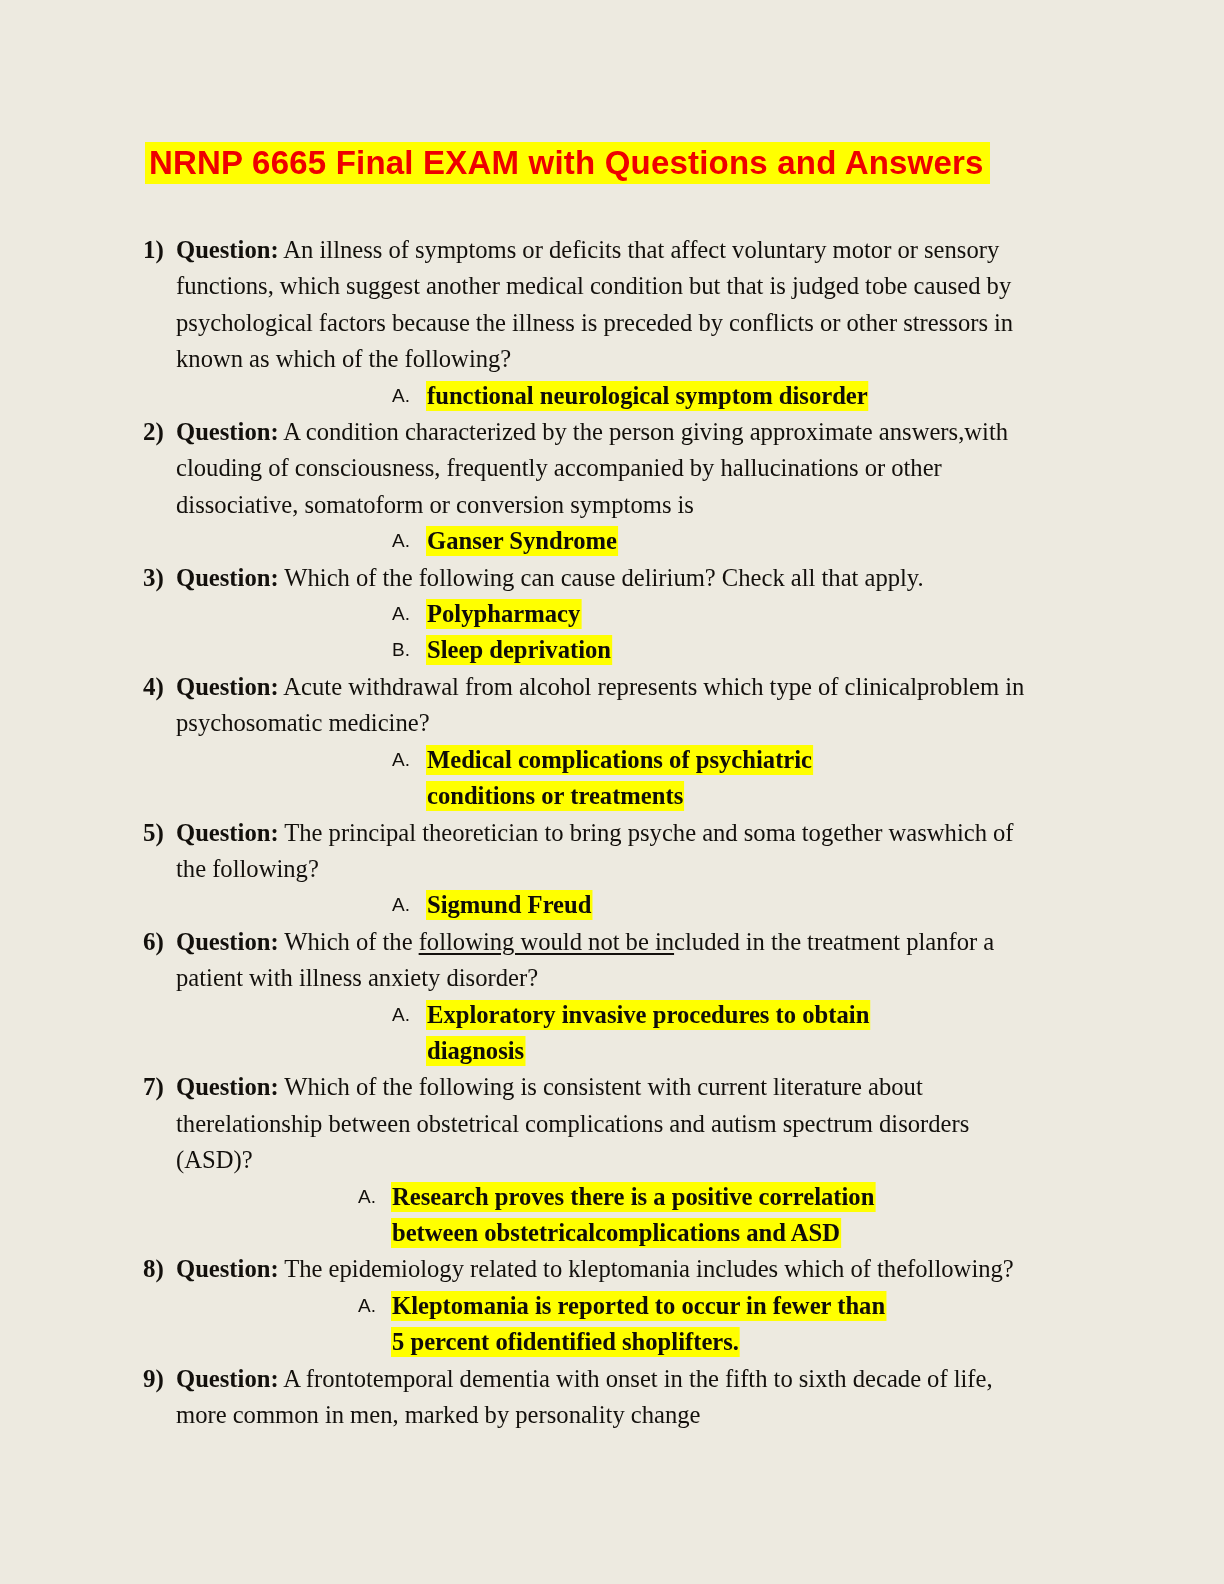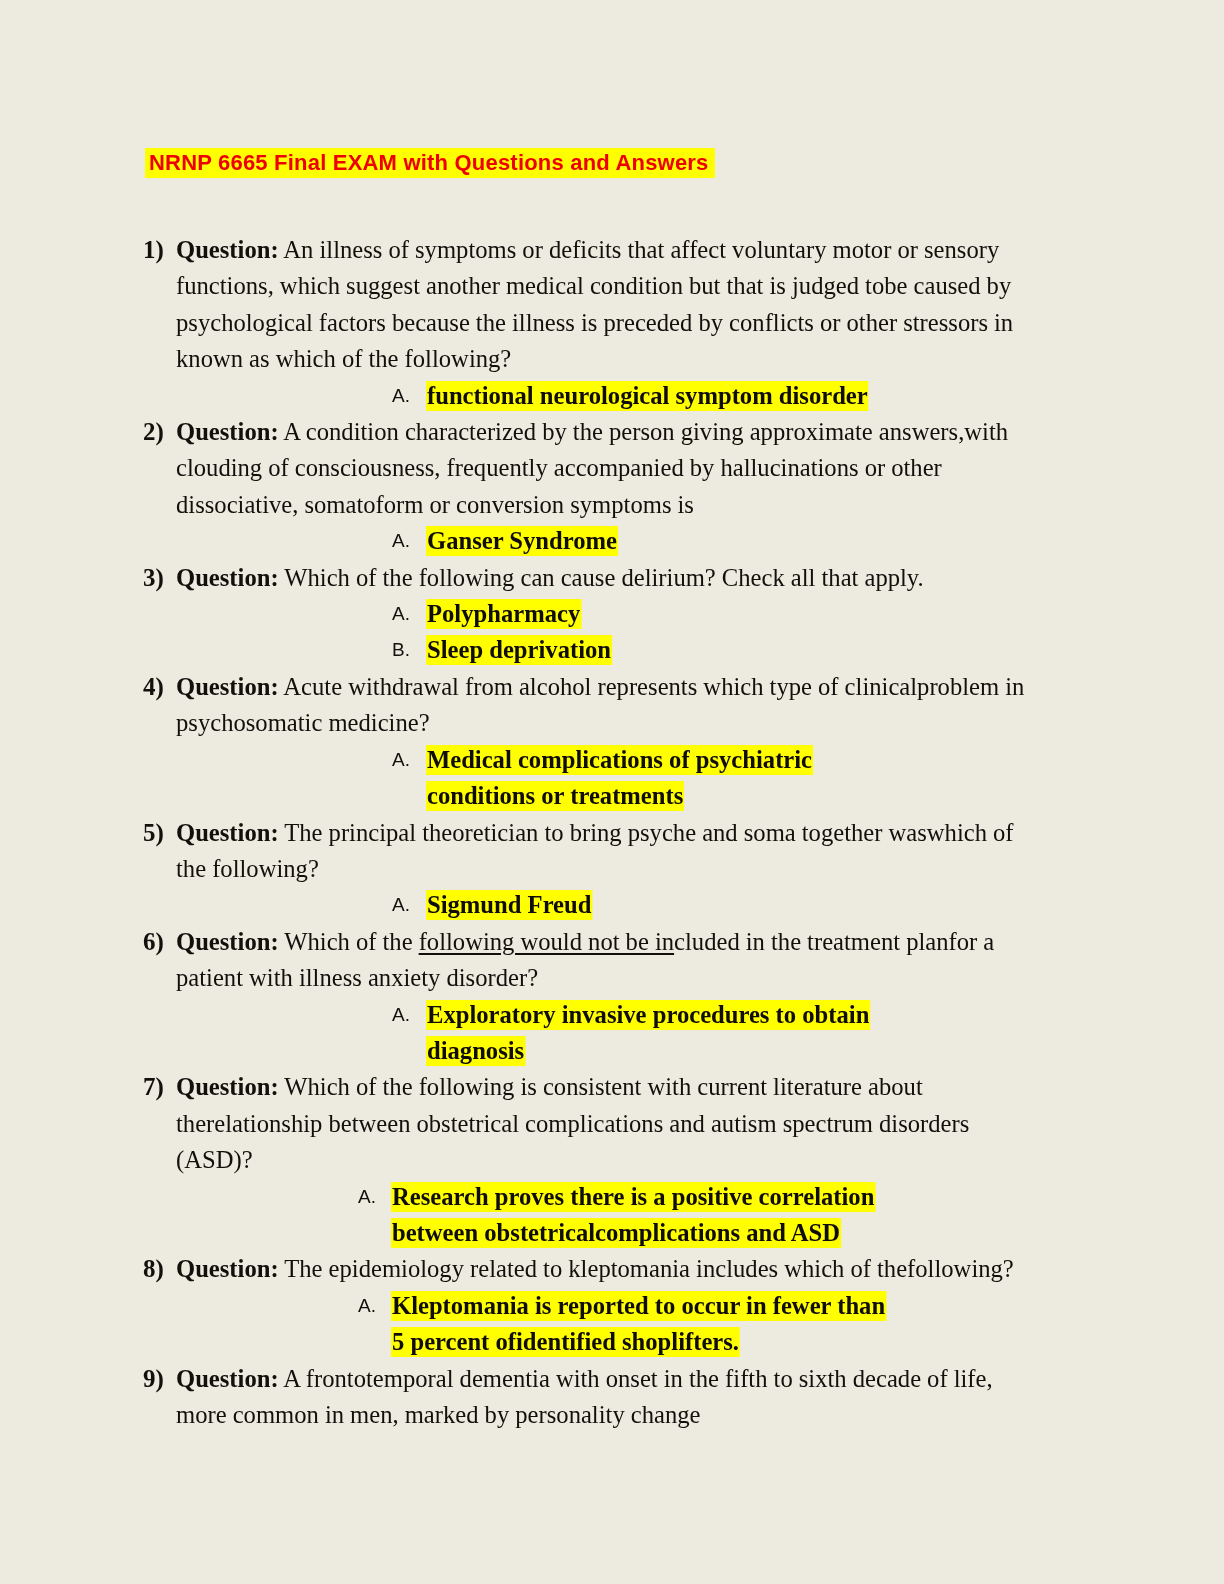--- a/index.html
+++ b/index.html
@@ -32,21 +32,21 @@
     left: 145px;
     top: 141px;
     width: 900px;
   }
   .doc-title {
     display: inline;
     background: #FFFF00;
     color: #EE0000;
     font-family: "Liberation Sans Narrow", "Liberation Sans", "DejaVu Sans", sans-serif;
     font-weight: bold;
-    font-size: 22px;
+    font-size: 33px;
     line-height: 44px;
     letter-spacing: 0.2px;
     padding: 2px 6px 3px 4px;
     white-space: nowrap;
     transform: scaleX(0.97);
     transform-origin: left center;
   }
 
   
   .qlist {

